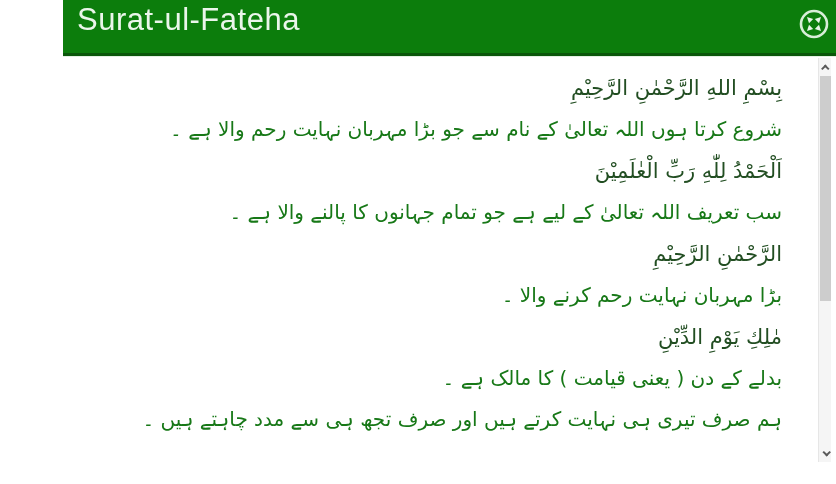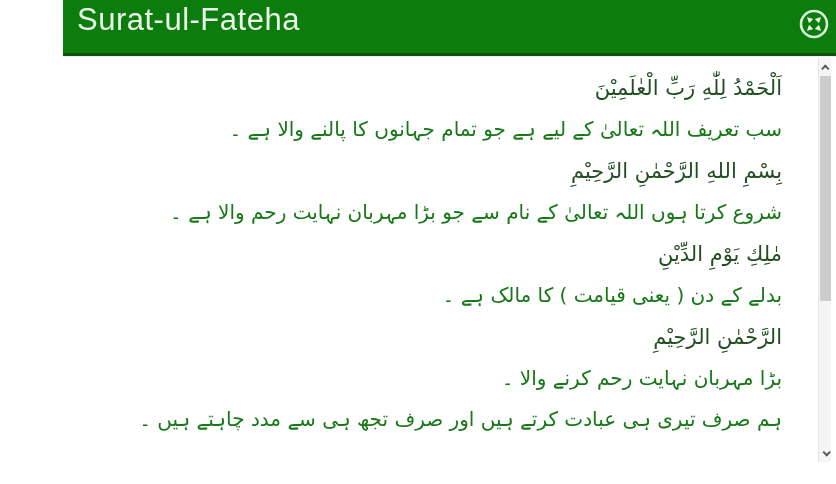--- a/index.html
+++ b/index.html
@@ -99,41 +99,41 @@
   <button class="menu-button">
     <span class="bar"></span>
     <span class="bar"></span>
     <span class="bar"></span>
   </button>
 </div>
 
 <div class="content">
 
   <div class="verse">
+    <div class="arabic-line">بِسْمِ اللهِ الرَّحْمٰنِ الرَّحِيْمِ</div>
+    <div class="urdu-line">شروع کرتا ہوں اللہ تعالیٰ کے نام سے جو بڑا مہربان نہایت رحم والا ہے ۔</div>
+  </div>
+
+  <div class="verse">
     <div class="arabic-line">اَلْحَمْدُ لِلّٰهِ رَبِّ الْعٰلَمِيْنَ</div>
     <div class="urdu-line">سب تعریف اللہ تعالیٰ کے لیے ہے جو تمام جہانوں کا پالنے والا ہے ۔</div>
   </div>
 
   <div class="verse">
-    <div class="arabic-line">بِسْمِ اللهِ الرَّحْمٰنِ الرَّحِيْمِ</div>
-    <div class="urdu-line">شروع کرتا ہوں اللہ تعالیٰ کے نام سے جو بڑا مہربان نہایت رحم والا ہے ۔</div>
+    <div class="arabic-line">الرَّحْمٰنِ الرَّحِيْمِ</div>
+    <div class="urdu-line">بڑا مہربان نہایت رحم کرنے والا ۔</div>
   </div>
 
   <div class="verse">
     <div class="arabic-line">مٰلِكِ يَوْمِ الدِّيْنِ</div>
     <div class="urdu-line">بدلے کے دن ( یعنی قیامت ) کا مالک ہے ۔</div>
   </div>
 
   <div class="verse">
-    <div class="arabic-line">الرَّحْمٰنِ الرَّحِيْمِ</div>
-    <div class="urdu-line">بڑا مہربان نہایت رحم کرنے والا ۔</div>
-  </div>
-
-  <div class="verse">
-    <div class="urdu-line">ہم صرف تیری ہی عبادت کرتے ہیں اور صرف تجھ ہی سے مدد چاہتے ہیں ۔</div>
+    <div class="urdu-line">ہم صرف تیری ہی نہایت کرتے ہیں اور صرف تجھ ہی سے مدد چاہتے ہیں ۔</div>
   </div>
 
 </div>
 
 <div class="scrollbar">
   <div class="scroll-arrow up">
       <div class="chev"></div>
     </div>
   <div class="scroll-thumb"></div>
   <div class="scroll-arrow down">

